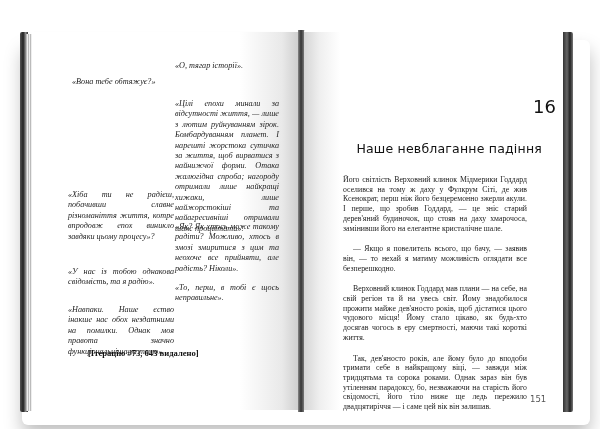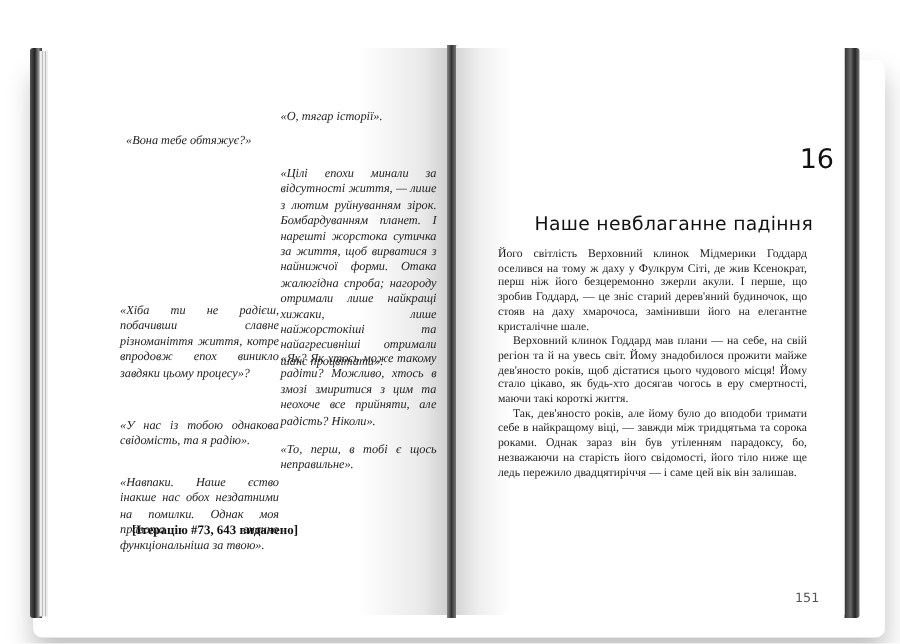--- a/index.html
+++ b/index.html
@@ -5,26 +5,26 @@
   html, body { margin:0; padding:0; }
   body { width:600px; height:429px; background:#ffffff; position:relative; overflow:hidden; font-family:"Liberation Serif", serif; }
   .shadow { position:absolute; left:22px; top:40px; width:568px; height:385px; border-radius:6px; box-shadow:0 10px 18px rgba(0,0,0,0.25); }
   .cover-left { position:absolute; left:20px; top:32px; width:8px; height:380px; background:linear-gradient(90deg,#555,#222 40%,#888 70%,#333); border-radius:2px 0 0 2px; }
   .cover-right { position:absolute; left:563px; top:32px; width:10px; height:380px; background:linear-gradient(90deg,#333,#666 40%,#222 70%,#777); border-radius:0 2px 2px 0; }
   .stack-left { position:absolute; left:26px; top:34px; width:6px; height:377px; background:repeating-linear-gradient(90deg,#bbb 0 1px,#eee 1px 2px); }
   .page-left { position:absolute; left:32px; top:32px; width:266px; height:378px; background:linear-gradient(90deg,#ffffff 0%, #ffffff 78%, #e9e9e9 94%, #cfcfcf 100%); }
   .gutter { position:absolute; left:298px; top:30px; width:6px; height:382px; background:linear-gradient(90deg,#888,#333 50%,#777); }
   .page-right { position:absolute; left:304px; top:30px; width:259px; height:380px; background:linear-gradient(90deg,#d5d5d5 0%, #efefef 6%, #ffffff 14%, #ffffff 100%); }
   .page-right::before { content:""; position:absolute; left:0; right:0; top:-12px; height:14px; background:#fff; border-radius:50% 50% 0 0 / 100% 100% 0 0; }
-  .q { position:absolute; font-style:italic; font-size:8.2px; line-height:10.4px; color:#222; text-align:justify; margin:12px; }
+  .q { position:absolute; font-style:italic; font-size:8.2px; line-height:10.4px; color:#222; text-align:justify; margin:0; }
   .iter { position:absolute; font-weight:bold; font-size:8.6px; color:#111; left:88px; top:348px; margin:0; }
   .chap-num { position:absolute; right:44px; top:96px; font-family:"DejaVu Sans", sans-serif; font-size:18px; color:#111; margin:0; }
   .chap-title { position:absolute; right:40px; top:123px; font-family:"DejaVu Sans", sans-serif; font-size:12.5px; color:#111; margin:18px; letter-spacing:0.2px; }
   .body-text { position:absolute; left:332px; top:164px; width:206px; font-size:7.8px; line-height:9.7px; color:#222; text-align:justify; }
-  .body-text p { margin:0; text-indent:10px; }
+  .body-text p { margin:11px; text-indent:10px; }
   .body-text p.first { text-indent:0; }
   .page-num { position:absolute; left:530px; top:394px; font-family:"DejaVu Sans", sans-serif; font-size:8.5px; color:#555; margin:0; }
 </style>
 </head>
 <body>
 
 <div class="shadow"></div>
 <div class="cover-left"></div>
 <div class="cover-right"></div>
 <div class="stack-left"></div>
@@ -40,16 +40,17 @@
 <p class="q" style="left:175px; top:222px; width:104px;">«Як? Як хтось може такому радіти? Можливо, хтось в змозі змиритися з цим та неохоче все прийняти, але радість? Ніколи».</p>
 <p class="q" style="left:68px; top:267px; width:106px;">«У нас із тобою однакова свідомість, та я радію».</p>
 <p class="q" style="left:175px; top:283px; width:104px;">«То, перш, в тобі є щось неправильне».</p>
 <p class="q" style="left:68px; top:305px; width:106px;">«Навпаки. Наше єство інакше нас обох нездатними на помилки. Однак моя правота значно функціональніша за твою».</p>
 <p class="iter">[Ітерацію #73, 643 видалено]</p>
 
 <p class="chap-num">16</p>
 <p class="chap-title">Наше невблаганне падіння</p>
 <div class="body-text">
   <p class="first">Його світлість Верховний клинок Мідмерики Годдард оселився на тому ж даху у Фулкрум Сіті, де жив Ксенократ, перш ніж його безцеремонно зжерли акули. І перше, що зробив Годдард, — це зніс старий дерев'яний будиночок, що стояв на даху хмарочоса, замінивши його на елегантне кристалічне шале.</p>
+  <p>— Якщо я повелитель всього, що бачу, — заявив він, — то нехай я матиму можливість оглядати все безперешкодно.</p>
   <p>Верховний клинок Годдард мав плани — на себе, на свій регіон та й на увесь світ. Йому знадобилося прожити майже дев'яносто років, щоб дістатися цього чудового місця! Йому стало цікаво, як будь-хто досягав чогось в еру смертності, маючи такі короткі життя.</p>
   <p>Так, дев'яносто років, але йому було до вподоби тримати себе в найкращому віці, — завжди між тридцятьма та сорока роками. Однак зараз він був утіленням парадоксу, бо, незважаючи на старість його свідомості, його тіло ниже ще ледь пережило двадцятиріччя — і саме цей вік він залишав.</p>
 </div>
 <p class="page-num">151</p>
 
 </body></html>

